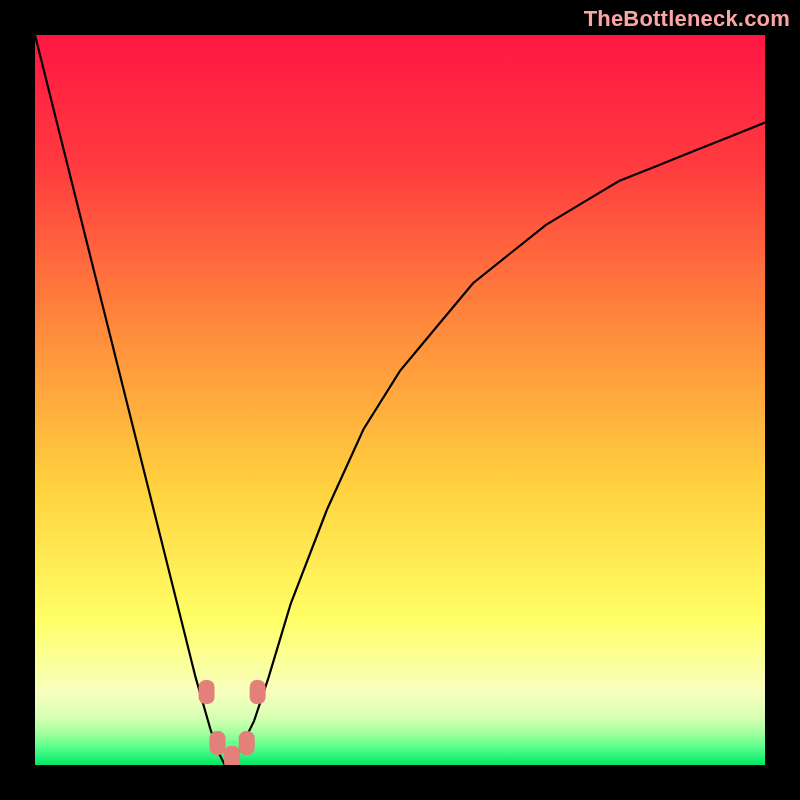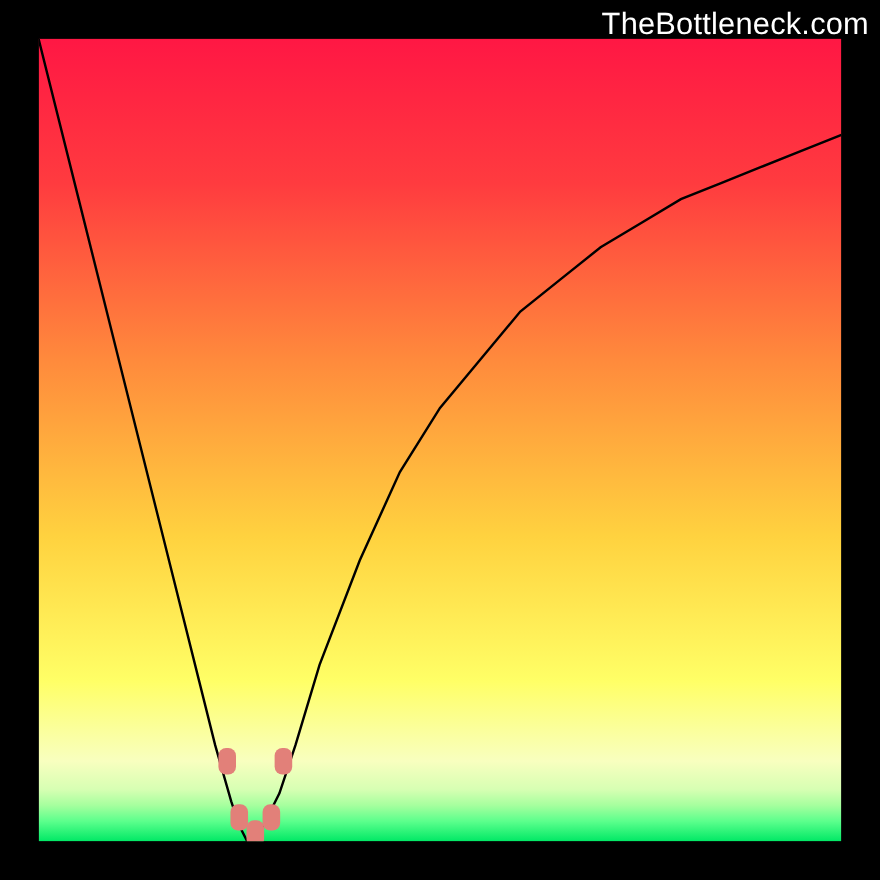--- a/index.html
+++ b/index.html
@@ -35,24 +35,24 @@
   .curve-svg {
     position: absolute;
     left: 0; top: 0;
     width: 100%;
     height: 100%;
   }
   .watermark {
     position: absolute;
     top: 6px;
     right: 10px;
-    color: #ffffff;
-    font-size: 28px;
+    color: #fca5a5;
+    font-size: 22px;
     letter-spacing: 0.2px;
-    font-weight: 400;
+    font-weight: 700;
   }
 </style>
 </head>
 <body>
 
 <div class="frame">
 
   <div class="plot">
 
     <svg class="gradient" viewBox="0 0 730 730" preserveAspectRatio="none">

